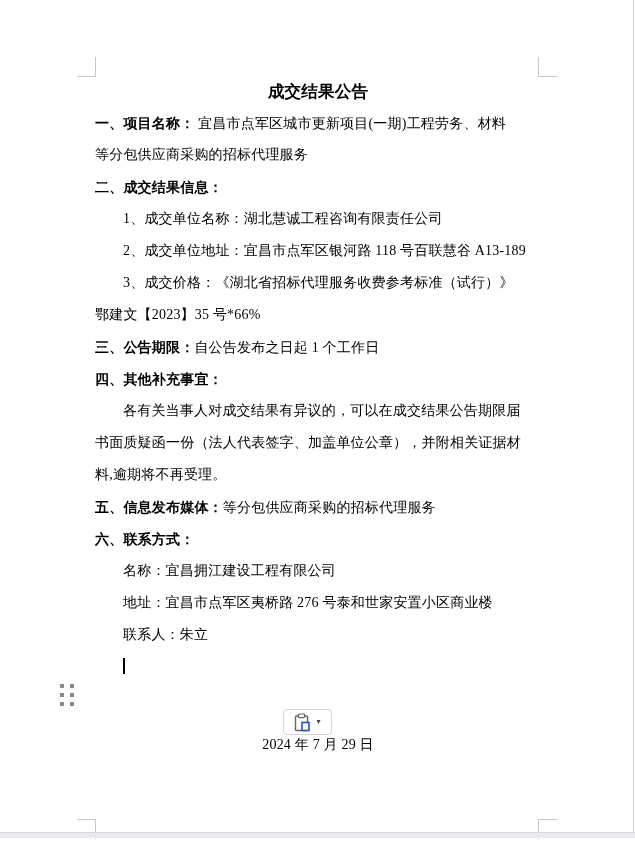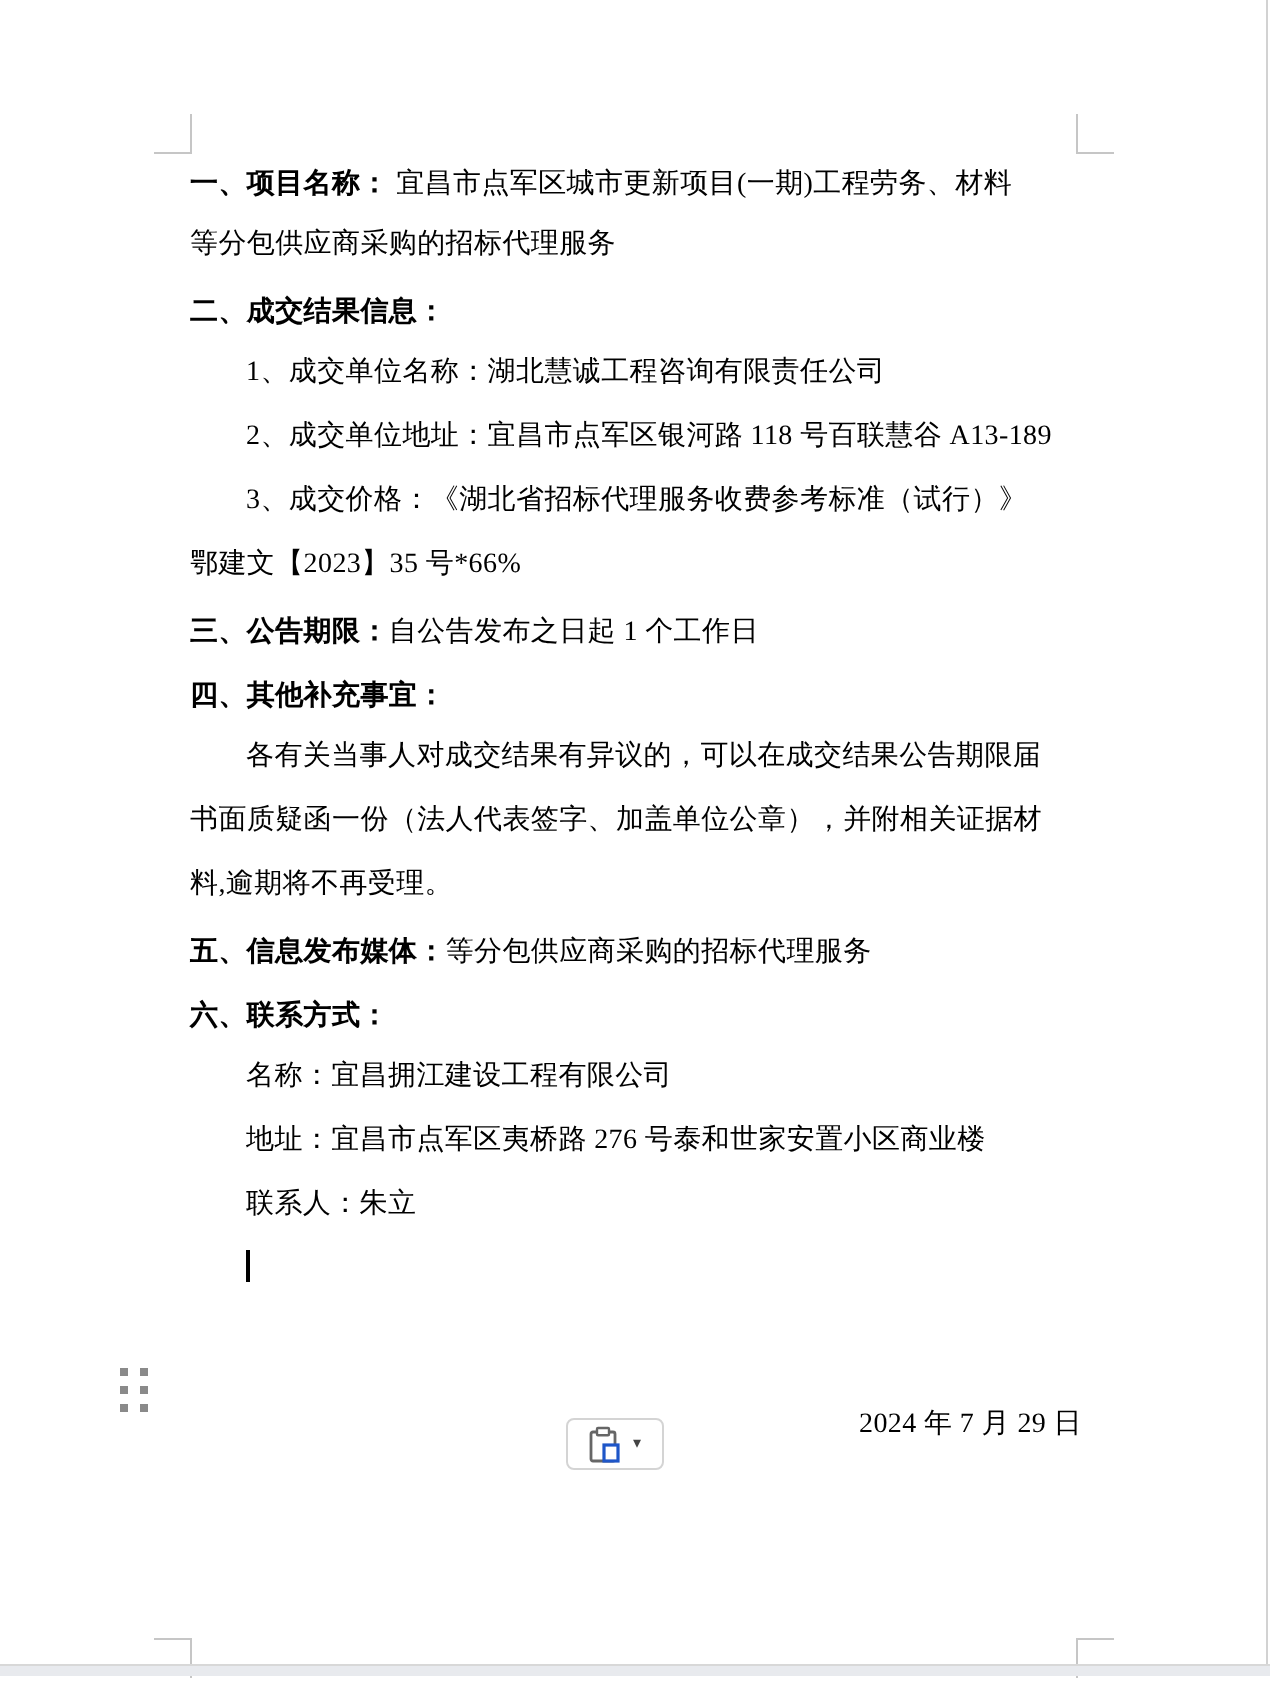--- a/index.html
+++ b/index.html
@@ -93,35 +93,36 @@
   }
   .paste-btn .chev {
     font-size: 8px;
     color: #444;
     font-family: "DejaVu Sans", sans-serif;
     line-height: 1;
   }
 
   .date-line {
     margin-top: 46px;
-    text-align: right;
+    text-align: center;
     padding-right: 0px;
   }
 </style>
 </head>
 <body>
 
 <div class="page">
 
   <div class="crop crop-tl"></div>
   <div class="crop crop-tr"></div>
   <div class="crop crop-bl"></div>
   <div class="crop crop-br"></div>
 
   <div class="content">
+    <div class="line doc-title">成交结果公告</div>
 
     <div class="line"><span class="hd">一、项目名称：</span><span> 宜昌市点军区城市更新项目(一期)工程劳务、材料</span></div>
     <div class="line">等分包供应商采购的招标代理服务</div>
 
     <div class="line hd">二、成交结果信息：</div>
     <div class="line ind">1、成交单位名称：湖北慧诚工程咨询有限责任公司</div>
     <div class="line ind">2、成交单位地址：宜昌市点军区银河路 118 号百联慧谷 A13-189</div>
     <div class="line ind">3、成交价格：《湖北省招标代理服务收费参考标准（试行）》</div>
     <div class="line">鄂建文【2023】35 号*66%</div>
 

